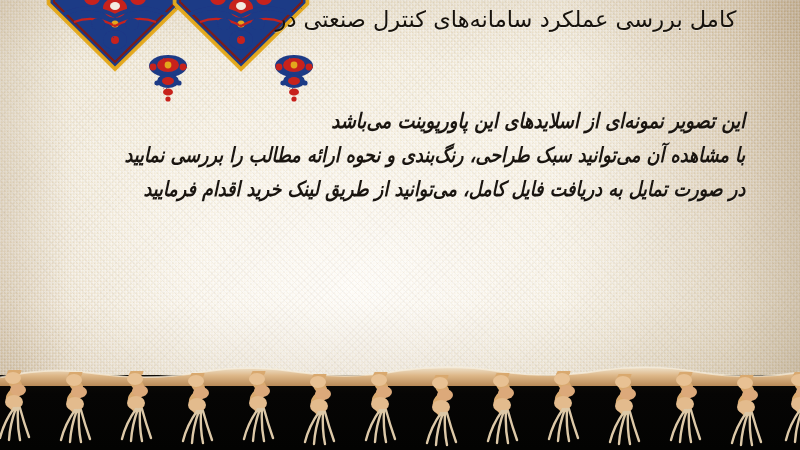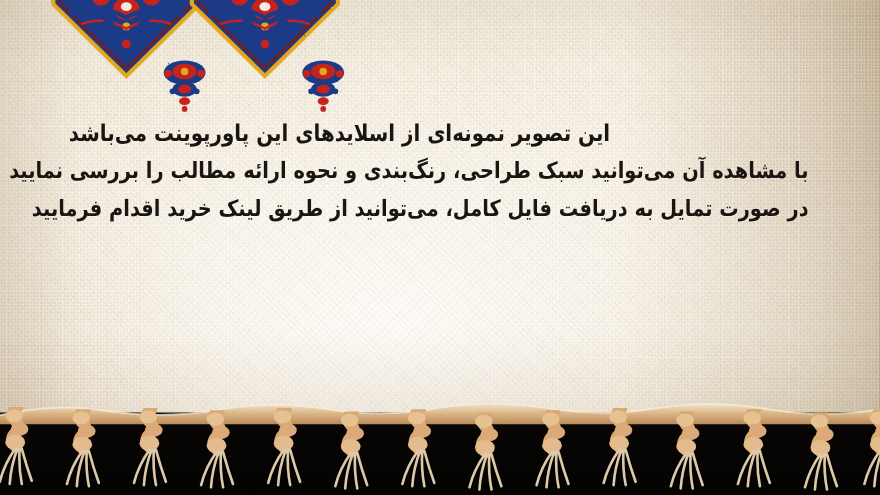--- a/index.html
+++ b/index.html
@@ -83,22 +83,22 @@
   .title-line{
     font-family:"DejaVu Sans", sans-serif;
     font-size:22.5px;line-height:35px;
     color:#17120c;font-weight:400;
     letter-spacing:0px;
     text-shadow:0 1px 0 rgba(255,255,255,0.30);
     white-space:nowrap;
   }
 
   .body-block{
-    position:absolute;right:10px;top:104px;width:782px;
-    text-align:left;direction:rtl;z-index:40;
+    position:absolute;right:0;top:104px;width:782px;
+    text-align:right;direction:rtl;z-index:40;font-style:italic;
   }
   .body-line{
     font-family:"DejaVu Sans", sans-serif;
     font-weight:600;
     color:#1a1510;
     white-space:nowrap;
     text-shadow:0 1px 0 rgba(255,255,255,0.35);
     transform:scaleX(0.86);
     transform-origin:center center;
   }
@@ -408,20 +408,21 @@
           <path d="M24 0 q-7 6 -2 12 q6 6 0 12 q-6 6 1 12" stroke="#d9a96f" stroke-width="11" fill="none" stroke-linecap="round"></path>
           <ellipse cx="21" cy="8" rx="8" ry="6" fill="#e8c193"></ellipse>
           <ellipse cx="26" cy="20" rx="8" ry="6" fill="#dca97a"></ellipse>
           <ellipse cx="22" cy="32" rx="9" ry="7" fill="#e3bb8d"></ellipse>
           <path d="M22 38 q-10 14 -14 30 M24 38 q-6 16 -7 32 M26 38 q-1 17 2 32 M28 38 q4 15 9 29" stroke="#ddc9a8" stroke-width="2.4" fill="none" stroke-linecap="round"></path>
         </g>
       </svg>
   </div>
 
   <div class="title-block">
+    <div class="title-line">کامل بررسی عملکرد سامانه‌های کنترل صنعتی در</div>
   </div>
 
   <div class="body-block">
     <div class="body-line l1">این تصویر نمونه‌ای از اسلایدهای این پاورپوینت می‌باشد</div>
     <div class="body-line l2">با مشاهده آن می‌توانید سبک طراحی، رنگ‌بندی و نحوه ارائه مطالب را بررسی نمایید</div>
     <div class="body-line l3">در صورت تمایل به دریافت فایل کامل، می‌توانید از طریق لینک خرید اقدام فرمایید</div>
   </div>
 
 </div>
 

